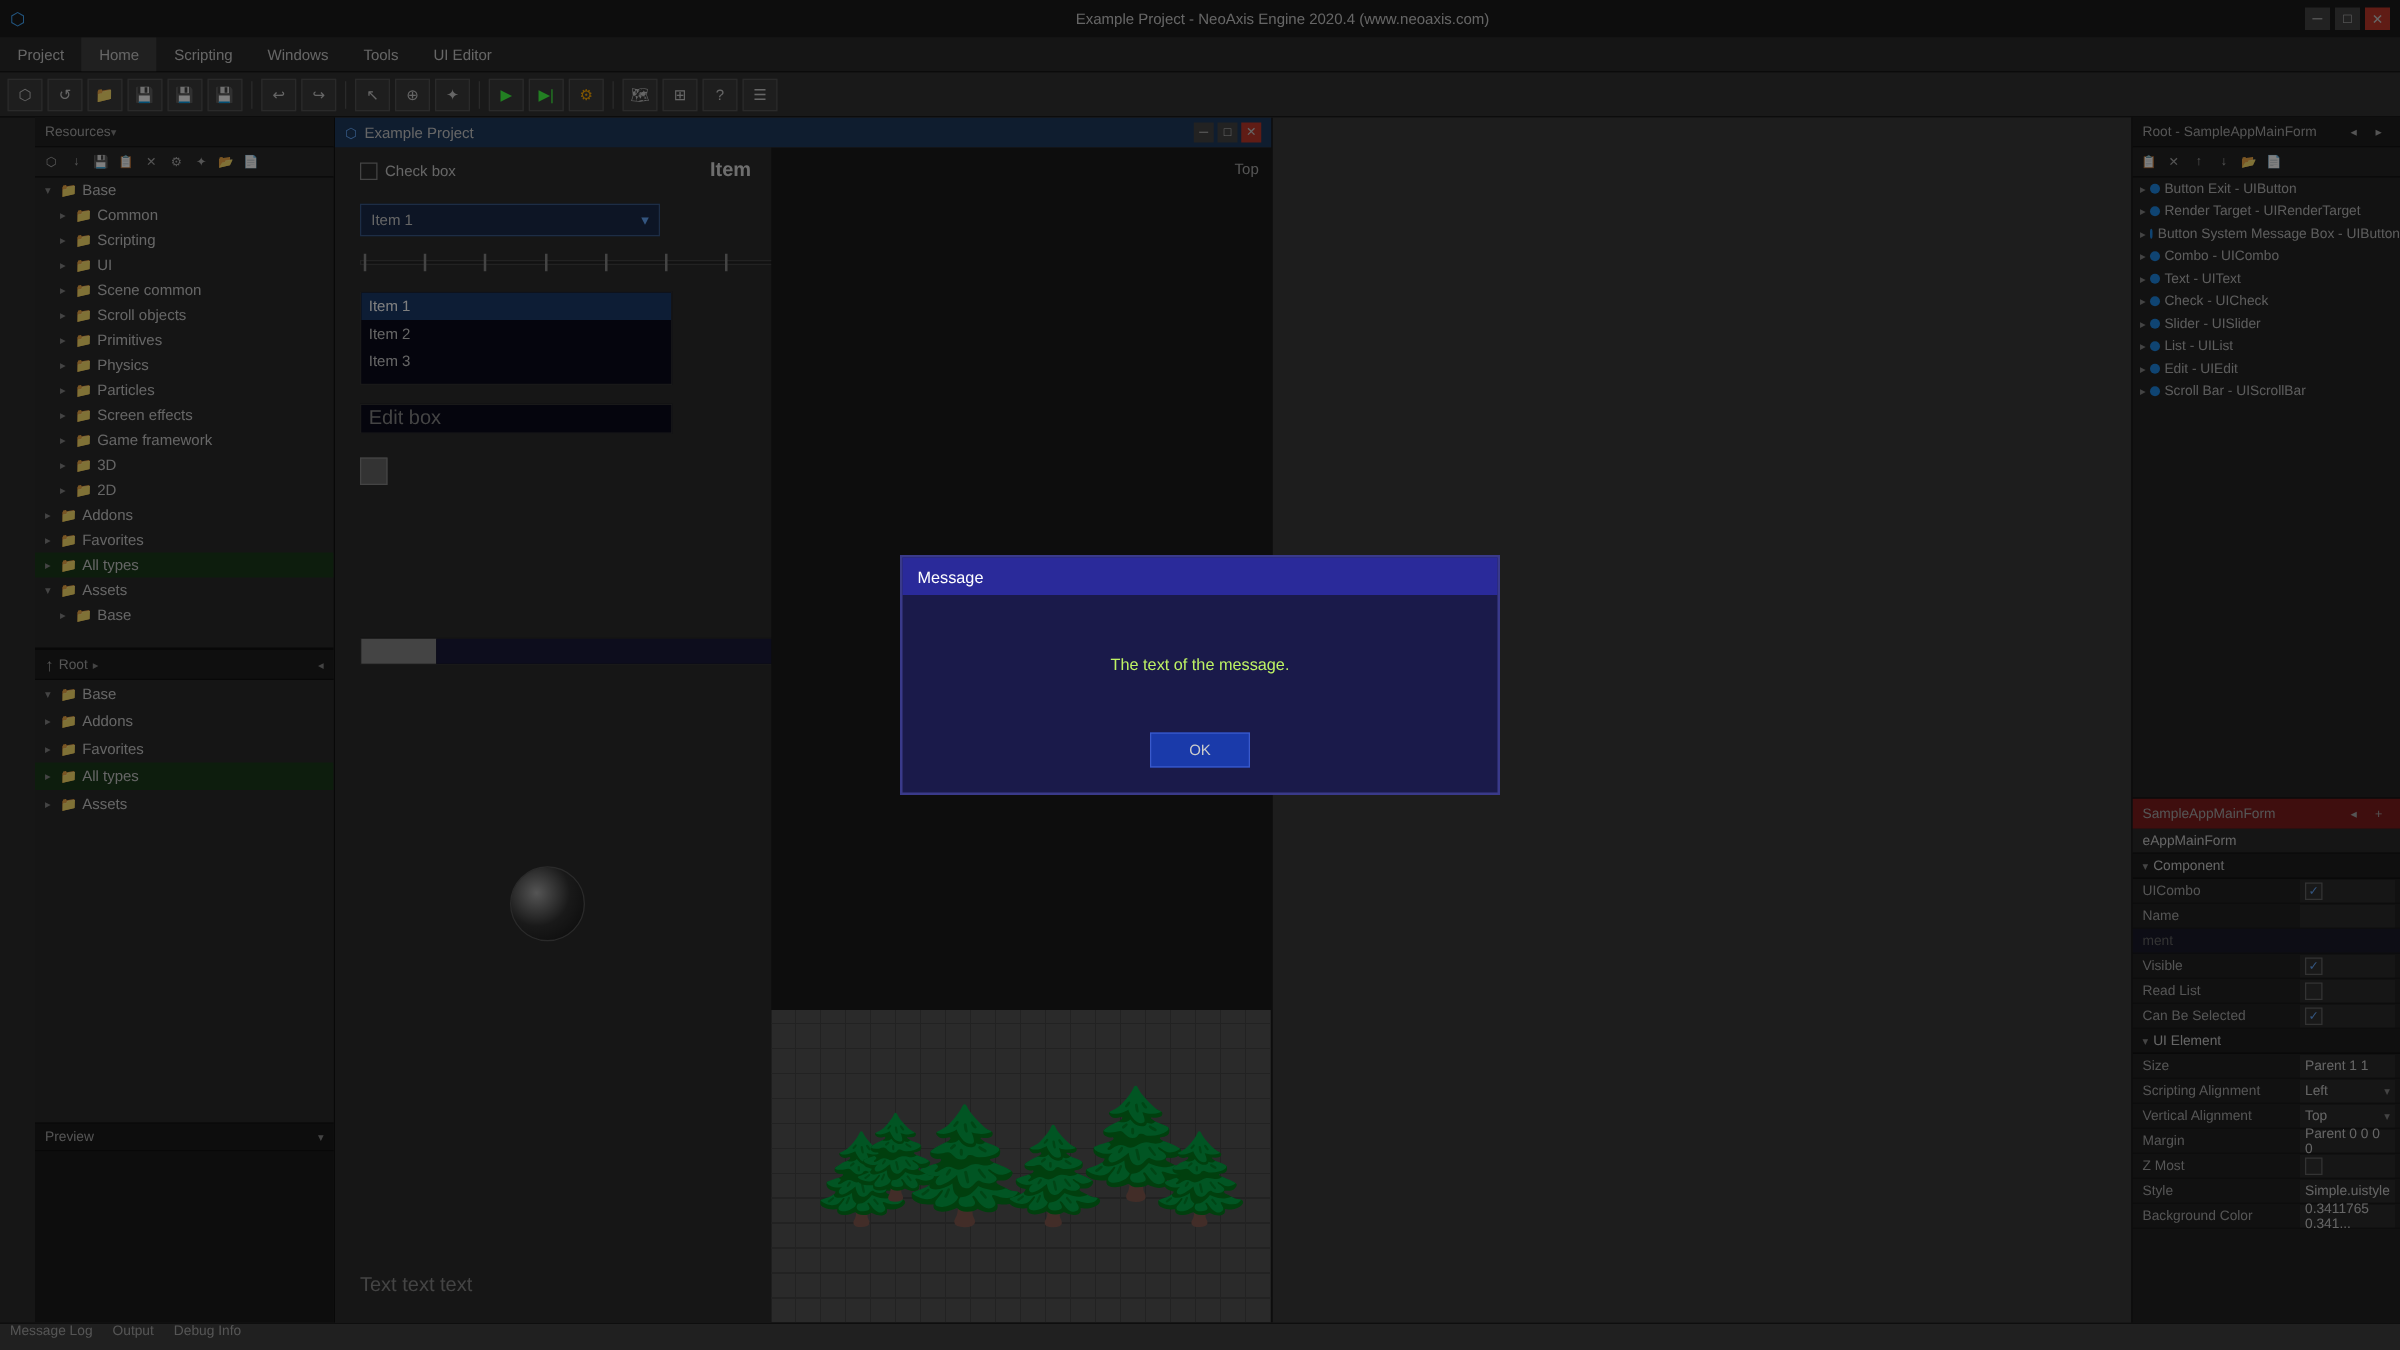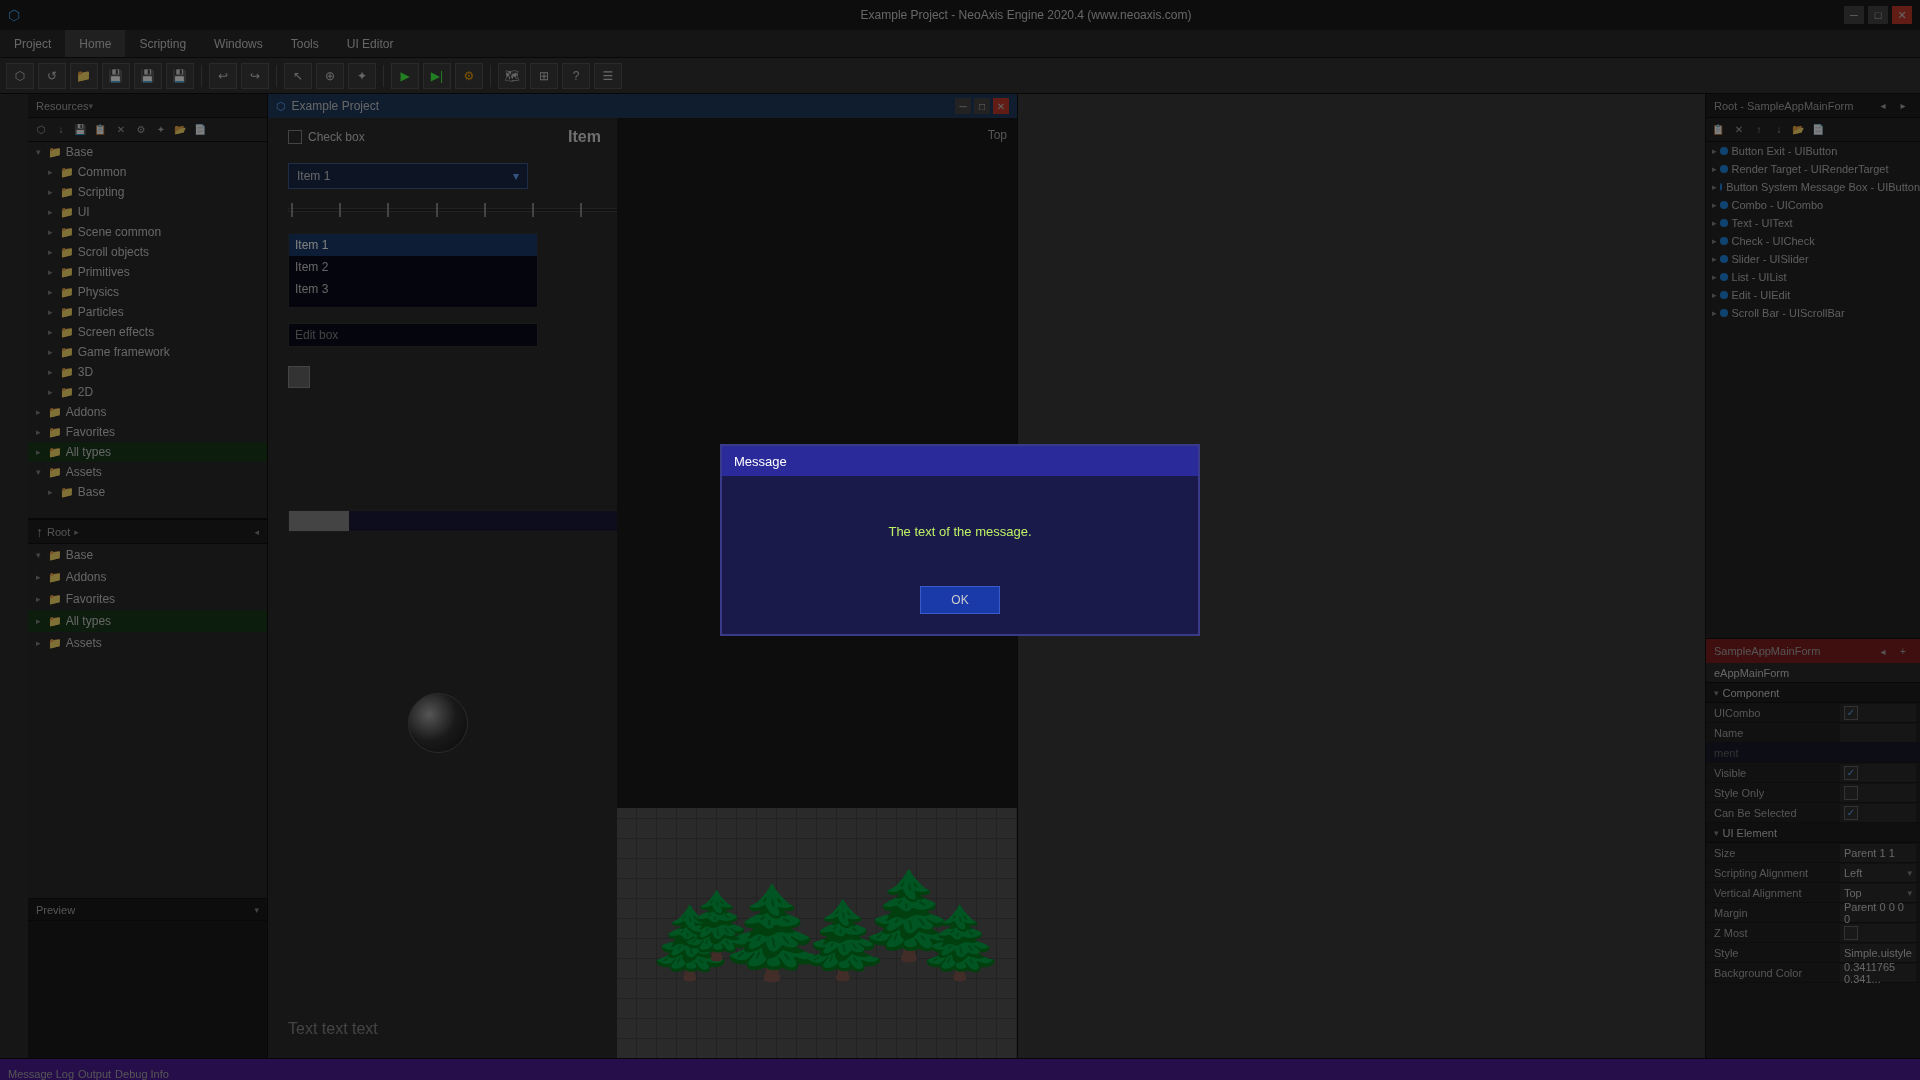--- a/index.html
+++ b/index.html
@@ -136,26 +136,26 @@
       font-size: 12px;
       white-space: nowrap;
     }
     .tree-item .arrow { width: 12px; font-size: 9px; color: #888; }
     .tree-item .folder-icon { margin-right: 4px; color: #f0c040; font-size: 11px; }
     .tree-item .item-label { font-size: 12px; }
 
     
     #bottom-bar {
       height: 22px;
-      background: #4c1d95;
+      background: #404040;
       border-top: 1px solid #111;
       display: flex;
-      align-items: flex-end;
+      align-items: flex-start;
       padding: 0 8px;
-      gap: 4px;
+      gap: 16px;
       font-size: 11px;
       color: #aaa;
     }
     .bottom-tab { cursor: pointer; }
 
     
     #center-area {
       flex: 1;
       background: #3a3a3a;
       position: relative;
@@ -289,21 +289,21 @@
     
     .edit-box {
       position: absolute;
       top: 205px; left: 20px;
       width: 250px; height: 24px;
       background: #0a0a1a;
       border: 1px solid #333;
       padding: 0 6px;
       color: #888;
       display: flex; align-items: center;
-      font-size: 12px;
+      font-size: 16px;
     }
 
     
     .color-square {
       position: absolute;
       top: 248px; left: 20px;
       width: 22px; height: 22px;
       background: #666;
       border: 1px solid #888;
     }
@@ -962,21 +962,21 @@
         <span class="prop-label" style="color:#666;">ment</span>
       </div>
 
       <div class="prop-row">
         <span class="prop-label">Visible</span>
         <div class="prop-value">
           <div class="checkbox-val checked"></div>
         </div>
       </div>
       <div class="prop-row">
-        <span class="prop-label">Style Only</span>
+        <span class="prop-label">Read List</span>
         <div class="prop-value">
           <div class="checkbox-val"></div>
         </div>
       </div>
       <div class="prop-row">
         <span class="prop-label">Can Be Selected</span>
         <div class="prop-value">
           <div class="checkbox-val checked"></div>
         </div>
       </div>

